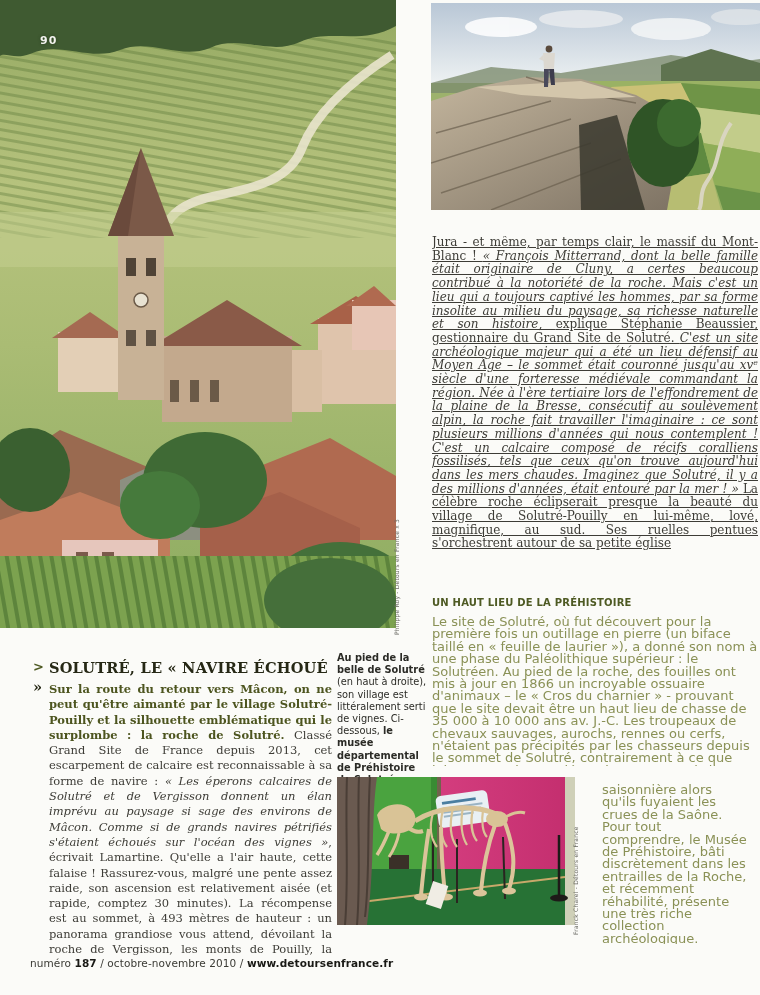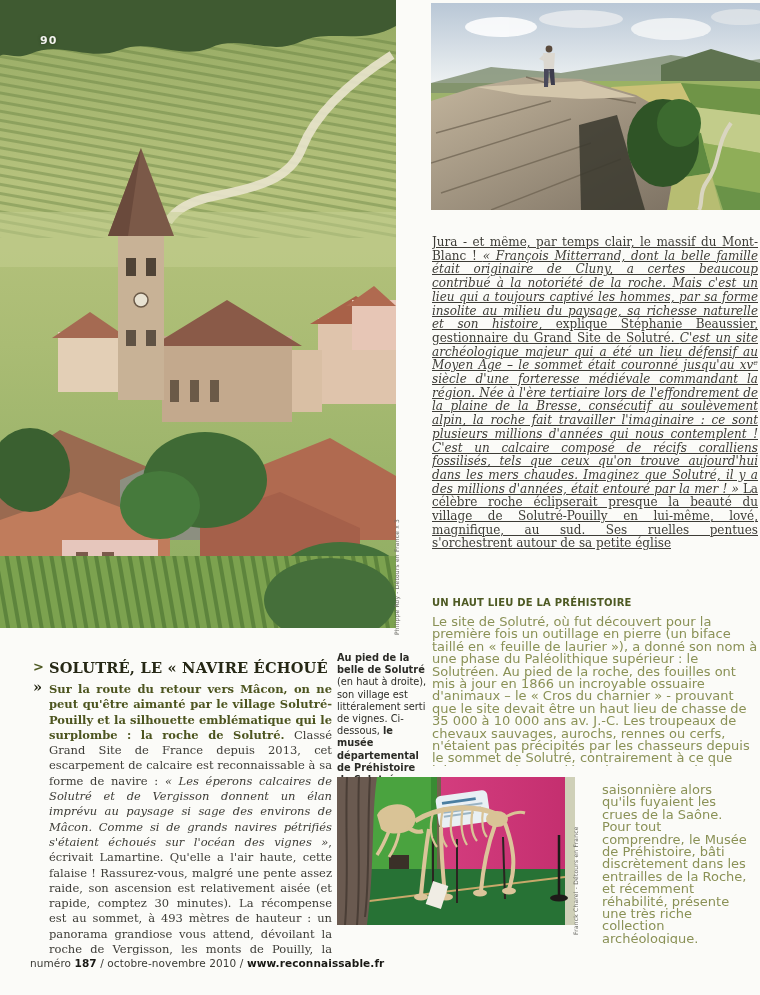--- a/index.html
+++ b/index.html
@@ -282,13 +282,13 @@
       <rect x="92" y="106" width="16" height="24" fill="#f0ede4"></rect>
     </g>
     <g>
       <path d="M222,58 L222,120" stroke="#1e1a18" stroke-width="2.5"></path>
       <ellipse cx="222" cy="121" rx="9" ry="3.5" fill="#1e1a18"></ellipse>
     </g>
   </svg>
 </div>
 <div class="vcredit" id="credit-museum">Franck Charel - Détours en France</div>
 
-<div class="abs" id="footer"><span class="seg-normal">numéro </span><span class="seg-bold">187</span><span class="seg-normal"> / octobre-novembre 2010 / </span><span class="seg-bold">www.reconnaissable.fr</span></div>
+<div class="abs" id="footer"><span class="seg-normal">numéro </span><span class="seg-bold">187</span><span class="seg-normal"> / octobre-novembre 2010 / </span><span class="seg-bold">www.detoursenfrance.fr</span></div>
 
 </body></html>

